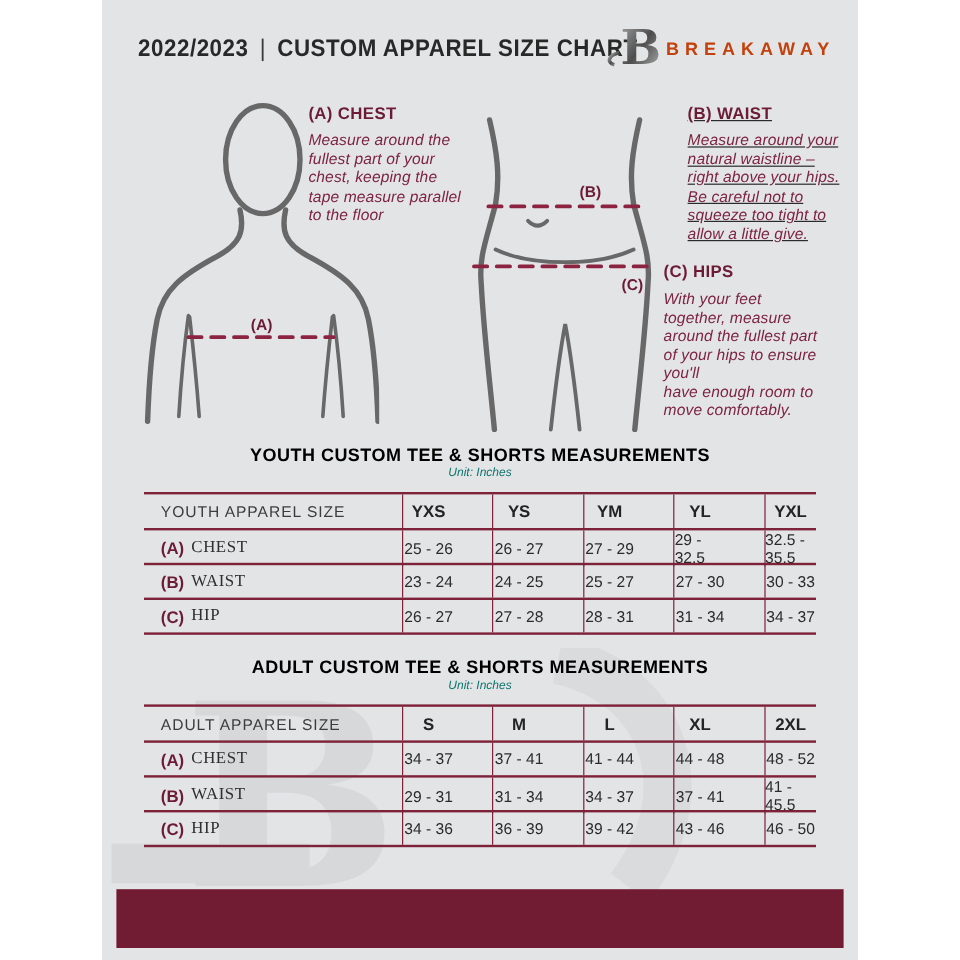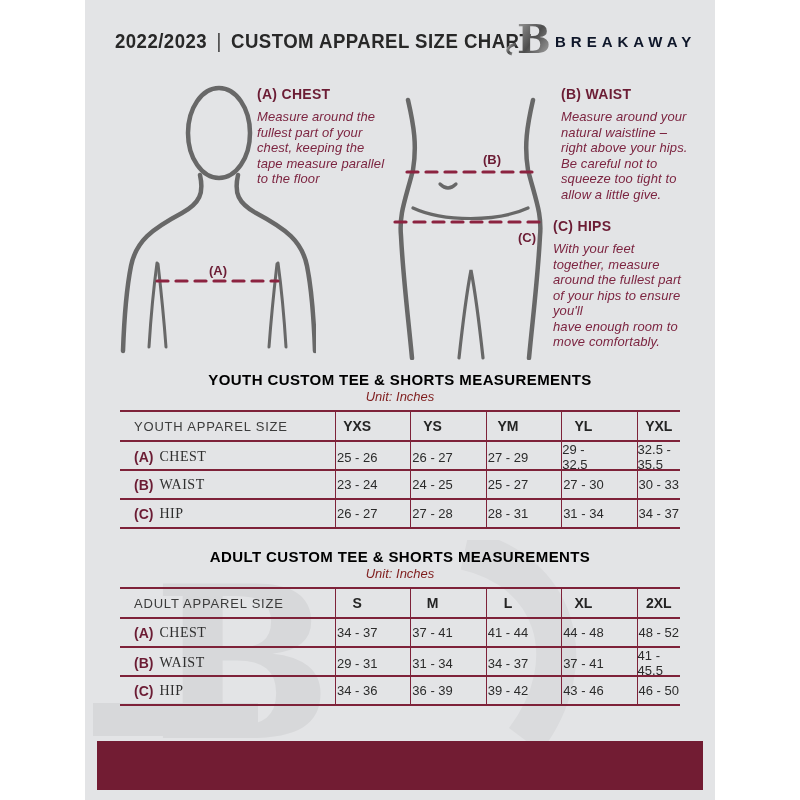--- a/index.html
+++ b/index.html
@@ -20,36 +20,36 @@
   }
   .page{position:absolute;left:85px;top:0;width:630px;height:800px;background:#e3e4e6;}
   .layer{position:absolute;z-index:1;}
   
   .hdr-title{
     left:30px;top:30px;font-weight:bold;font-size:20px;letter-spacing:.5px;
     white-space:nowrap;transform:scaleX(.93);transform-origin:left center;color:#282828;
   }
   .hdr-sep{font-weight:400;color:#3a3a3a;margin:0 10px;}
   .logo-svg{left:417px;top:16px;}
-  .brand{left:470px;top:33px;font-size:15px;font-weight:bold;letter-spacing:5px;color:#0f172a;white-space:nowrap;}
+  .brand{left:470px;top:33px;font-size:15px;font-weight:bold;letter-spacing:5px;color:#c2410c;white-space:nowrap;}
   
   .guide-block h3{font-size:14px;font-weight:bold;color:var(--maroon-text);letter-spacing:.3px;margin-bottom:7px;}
   .guide-block p{
     font-size:13px;font-style:italic;line-height:15.5px;color:var(--maroon-body);
     white-space:pre-line;letter-spacing:.1px;
   }
   .chest-block{left:172px;top:86px;width:150px;}
-  .waist-block{left:476px;top:86px;width:150px;}
+  .waist-block{left:488px;top:86px;width:150px;text-decoration:underline;}
   .hips-block{left:468px;top:218px;width:152px;}
   .fig1{left:33px;top:83px;}
   .fig2{left:308px;top:96px;}
   
   .size-table{left:0;width:630px;}
   .tbl-title{position:absolute;top:0;left:0;width:630px;text-align:center;font-size:15px;font-weight:bold;letter-spacing:.4px;color:#000000;}
-  .tbl-unit{position:absolute;top:18px;left:0;width:630px;text-align:center;font-size:13px;font-style:italic;color:#7f1d1d;}
+  .tbl-unit{position:absolute;top:18px;left:0;width:630px;text-align:center;font-size:10px;font-style:italic;color:#0f766e;}
   .tbl{position:absolute;top:39px;left:35px;width:560px;border-top:2px solid var(--maroon-border);}
   .tr{display:grid;grid-template-columns:183px 1fr 1fr 1fr 1fr 1fr;height:29px;border-bottom:2px solid var(--maroon-border);gap:32px;}
   .tr.head{height:30px;}
   .td{height:100%;display:flex;align-items:center;justify-content:center;font-size:13px;color:#2b2b2b;}
   .td+.td{border-left:1.5px solid var(--maroon-border);}
   .td.first{justify-content:flex-start;padding-left:14px;}
   .td.colhead{font-weight:bold;font-size:14px;color:#242424;}
   .td.colhead.first{font-weight:400;font-size:13px;letter-spacing:.8px;color:#3c3c3c;}
   .row-marker{font-weight:bold;color:var(--maroon-text);margin-right:6px;font-size:14px;}
   .row-label{font-size:14px;letter-spacing:.5px;color:#2f2f2f;font-family:Liberation Serif, serif;}

